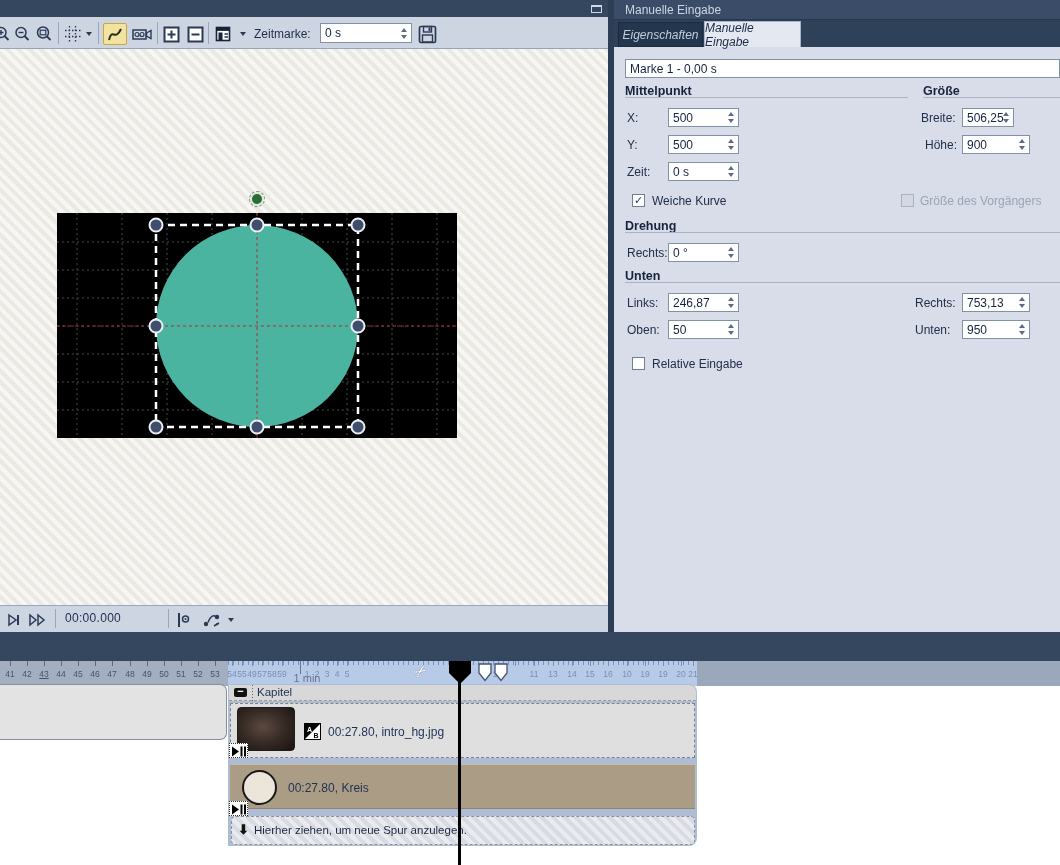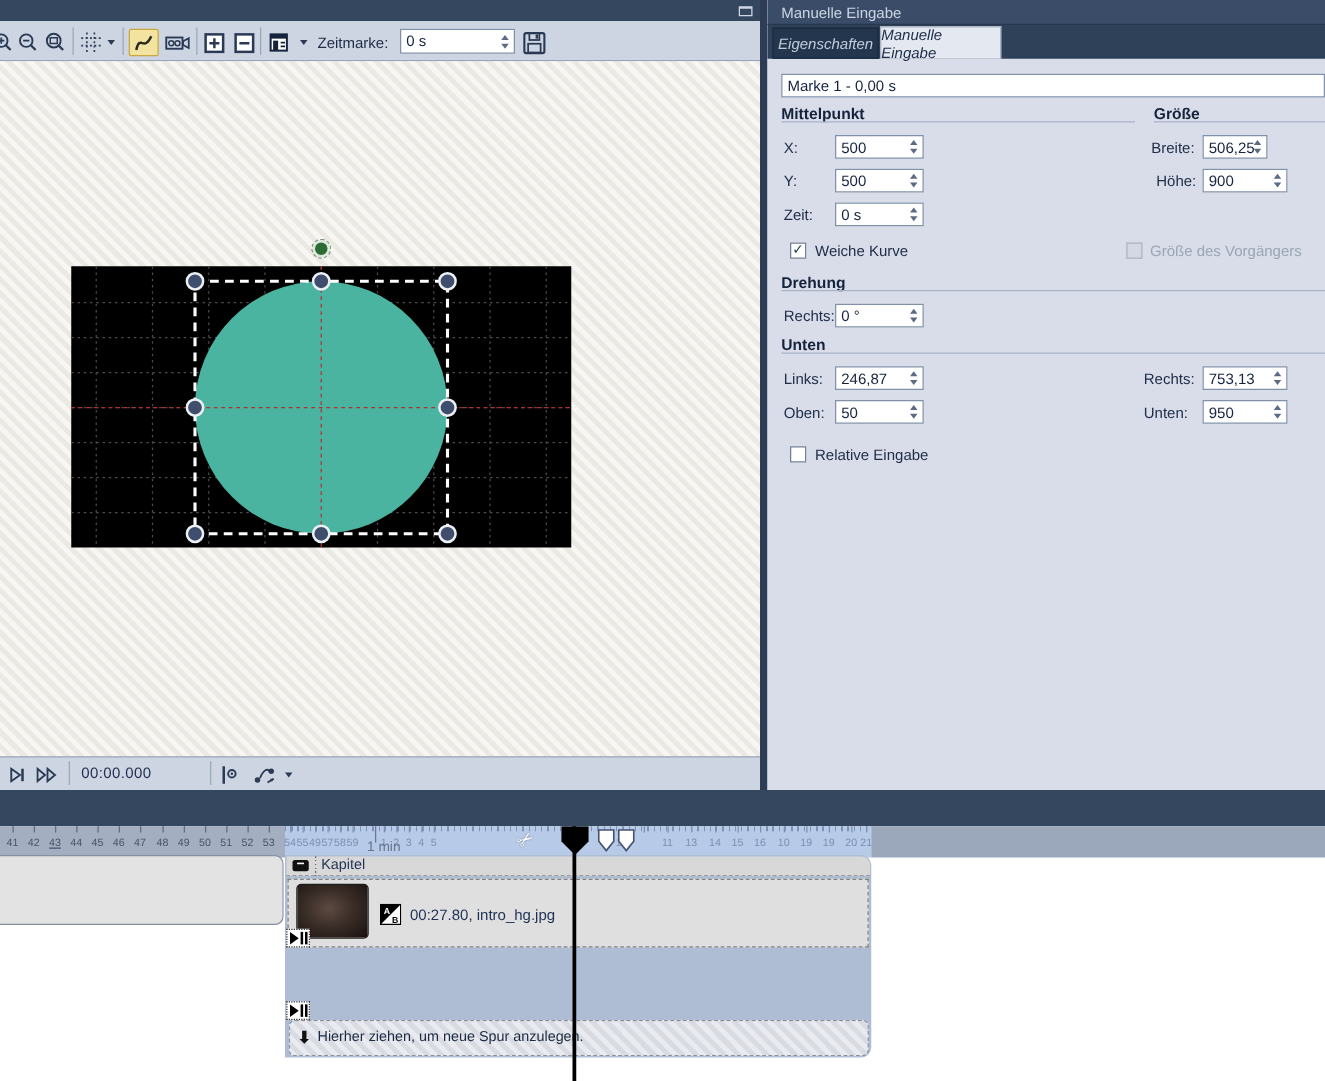--- a/index.html
+++ b/index.html
@@ -538,20 +538,24 @@
     <span class="clip-label" style="left:97px;top:21px;">00:27.80, intro_hg.jpg</span>
   </div>
   <div class="abs trans-icon" style="left:229px;top:743px;">
     <svg width="17" height="13" viewBox="0 0 17 13">
         <path d="M2,1.5 L9,6.5 L2,11.5 Z" fill="#000"></path>
         <rect x="10.5" y="1.5" width="2" height="10" fill="#000"></rect>
         <rect x="14" y="1.5" width="2" height="10" fill="#000"></rect>
       </svg>
   </div>
 
+  <div class="abs clip2">
+    <span class="kreis-circle"></span>
+    <span class="clip-label" style="left:58px;top:16px;">00:27.80, Kreis</span>
+  </div>
   <div class="abs trans-icon" style="left:229px;top:801px;">
     <svg width="17" height="13" viewBox="0 0 17 13">
         <path d="M2,1.5 L9,6.5 L2,11.5 Z" fill="#000"></path>
         <rect x="10.5" y="1.5" width="2" height="10" fill="#000"></rect>
         <rect x="14" y="1.5" width="2" height="10" fill="#000"></rect>
       </svg>
   </div>
 
   <div class="abs drop-zone">
     <span class="drop-arrow">⬇</span>

